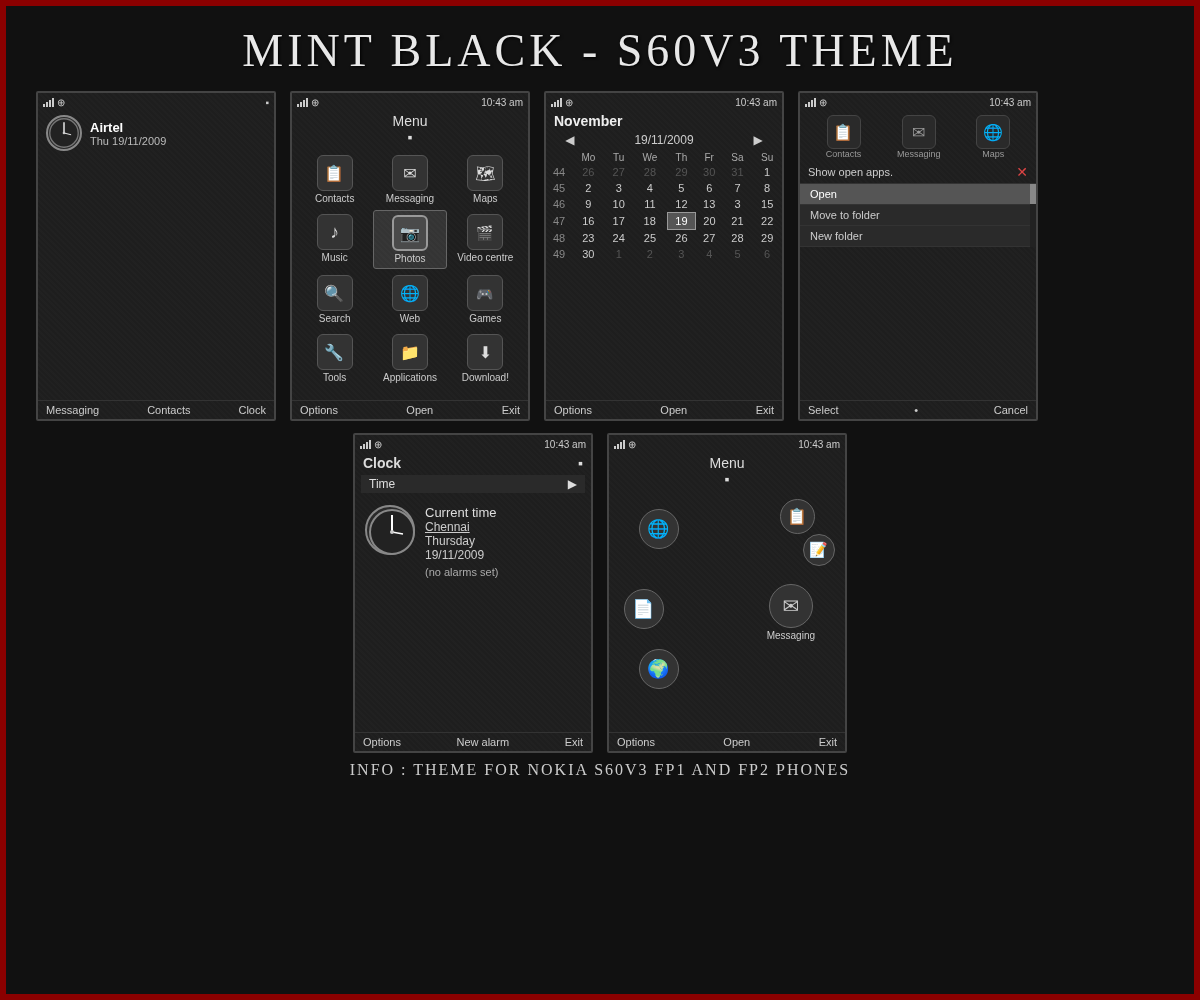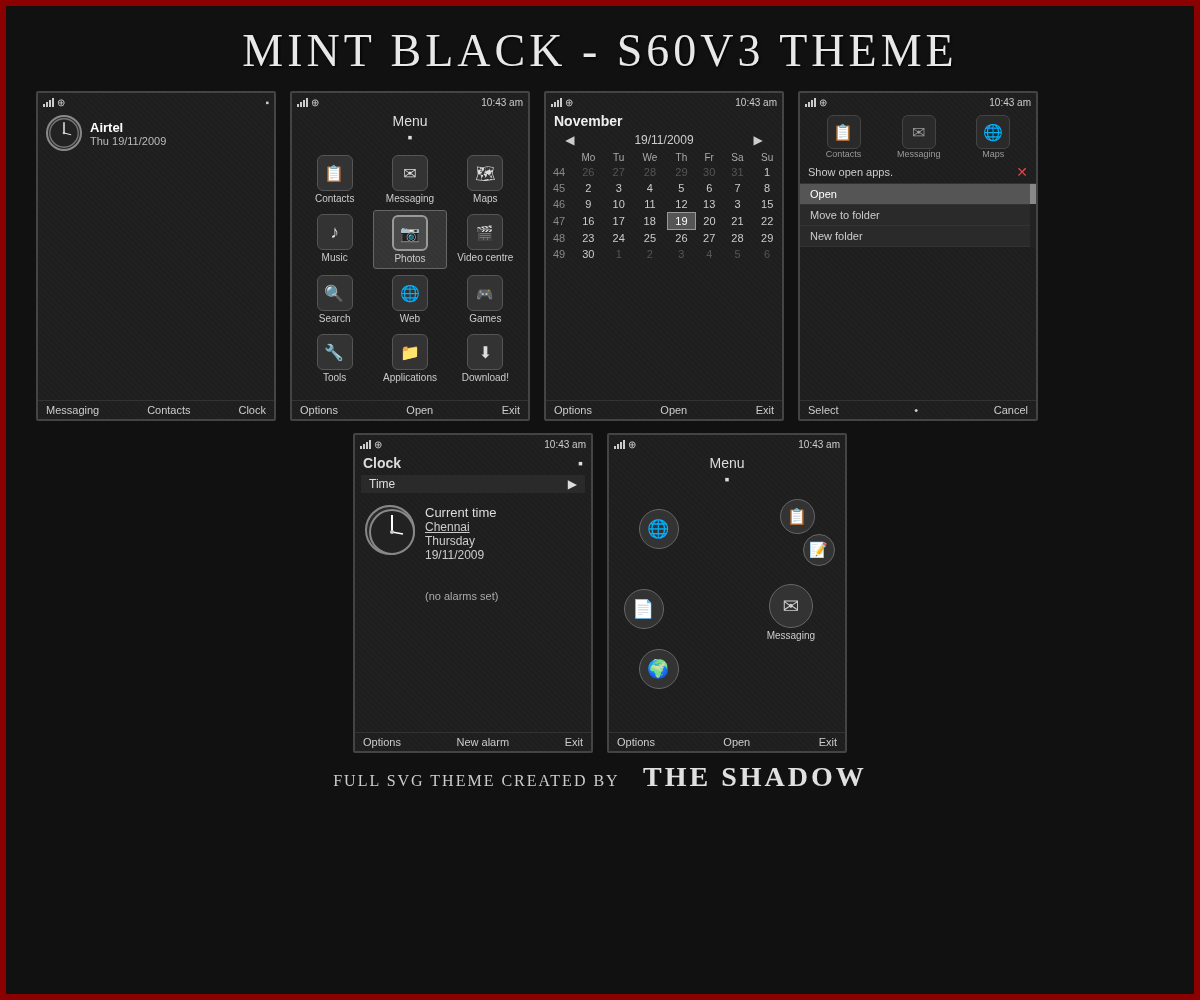--- a/index.html
+++ b/index.html
@@ -282,21 +282,21 @@
       border-radius: 50%;
       border: 2px solid #888;
       background: #2a2a2a;
       position: relative;
       flex-shrink: 0;
     }
     .clock-info { color: #ddd; font-size: 13px; }
     .clock-city { color: #ccc; font-size: 12px; text-decoration: underline; }
     .clock-day { color: #ccc; font-size: 12px; }
     .clock-dt { color: #ccc; font-size: 12px; }
-    .clock-alarm { color: #aaa; font-size: 11px; margin-top: 28px; }
+    .clock-alarm { color: #aaa; font-size: 11px; margin-top: 4px; }
 
     
     .footer-section {
       text-align: center;
       padding: 8px 0 4px 0;
     }
     .info-line1 {
       font-family: 'Times New Roman', serif;
       font-size: 16px;
       color: #ccc;
@@ -762,20 +762,16 @@
       <div class="menu-softkeys">
         <span>Options</span>
         <span>Open</span>
         <span>Exit</span>
       </div>
     </div>
 
   </div>
 
   <div class="footer-section">
-    <div class="info-line2">
-      <span>FULL SVG THEME  CREATED BY</span>
-      &nbsp;&nbsp;
-      <span class="shadow-name">THE SHADOW</span>
-    </div>
+    <div class="info-line1">INFO :  THEME FOR NOKIA S60V3 FP1 AND FP2 PHONES</div>
   </div>
 
 </div>
 
 </body></html>

